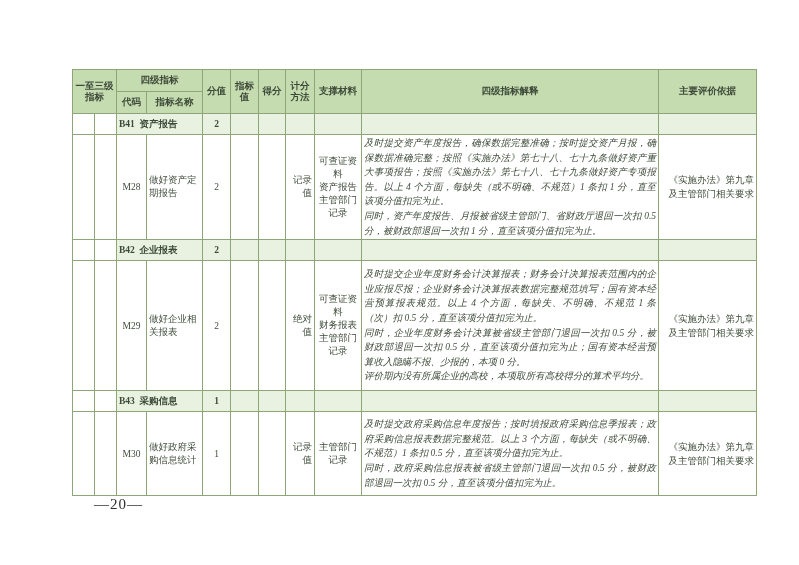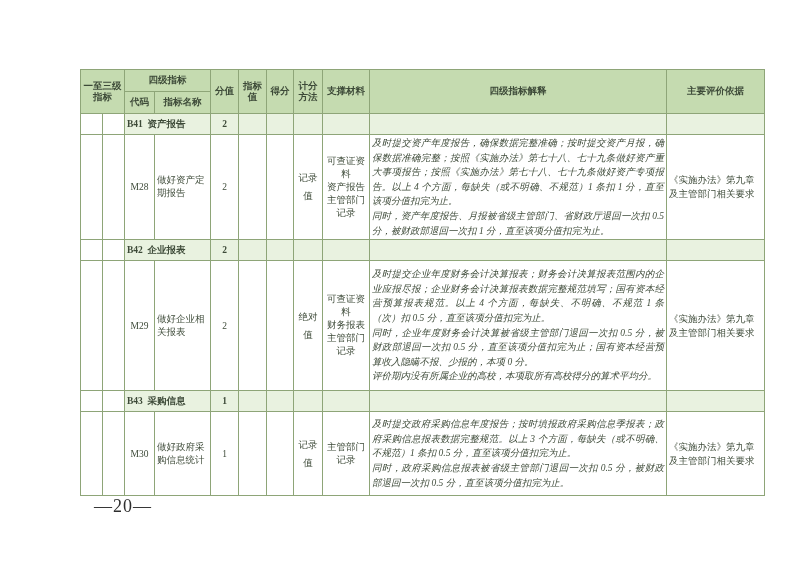--- a/index.html
+++ b/index.html
@@ -4,21 +4,21 @@
 <style>
   html, body { margin: 0; padding: 0; background: #ffffff; }
   body {
     width: 799px; height: 565px;
     font-family: "Liberation Serif", serif;
     -webkit-font-smoothing: antialiased;
   }
   .sheet { position: relative; width: 799px; height: 565px; background: #ffffff; overflow: hidden; }
 
   table.eval {
-    position: absolute; left: 80px; top: 69px;
+    position: absolute; left: 72px; top: 69px;
     width: 684px;
     border-collapse: collapse;
     table-layout: fixed;
   }
   table.eval td {
     border: 1px solid #8ea578;
     vertical-align: middle;
     padding: 1px 2px;
     font-size: 9.5px;
     color: #3d4a38;
@@ -40,34 +40,34 @@
   td.section-title {
     color: #2f4526; font-weight: bold; text-align: left;
     padding-left: 4px; font-size: 10px; white-space: nowrap;
   }
   td.section-score { color: #2f4526; font-weight: bold; text-align: center; font-size: 10px; }
 
   
   td.code { text-align: center; color: #556050; font-size: 9.5px; margin-left: 24px; }
   td.iname { text-align: left; color: #44503e; line-height: 13px; }
   td.score { text-align: center; color: #44503e; }
-  td.method { text-align: center; color: #44503e; line-height: 18px; }
+  td.method { text-align: right; color: #44503e; line-height: 13px; }
   td.material { text-align: center; color: #44503e; line-height: 13px; padding: 2px 1px; border-radius: 20px; }
   td.expl {
     text-align: justify; text-justify: inter-ideograph;
     vertical-align: middle;
     padding: 3px 6px;
     font-size: 9.5px; line-height: 14.6px; color: #3b3b3b; font-style: italic;
   }
   td.expl .para { text-align: justify; }
-  td.basis { text-align: left; color: #3b3b3b; line-height: 14px; padding: 2px 6px; margin-left: 48px; }
+  td.basis { text-align: right; color: #3b3b3b; line-height: 14px; padding: 2px 6px; margin-left: 48px; }
 
   .page-number {
     position: absolute; left: 94px; top: 496px;
-    font-size: 18px; color: #2e2e2e;
+    font-size: 15px; color: #2e2e2e;
     font-family: "Liberation Serif", serif;
     letter-spacing: 1px;
   }
 </style>
 </head>
 <body>
 
 <div class="sheet">
 
   <table class="eval">

